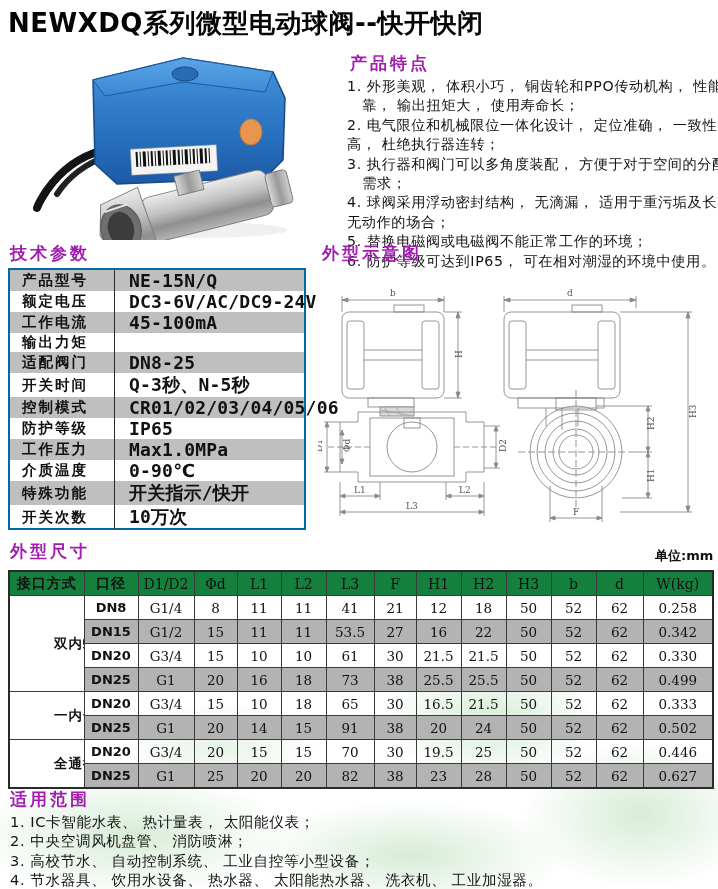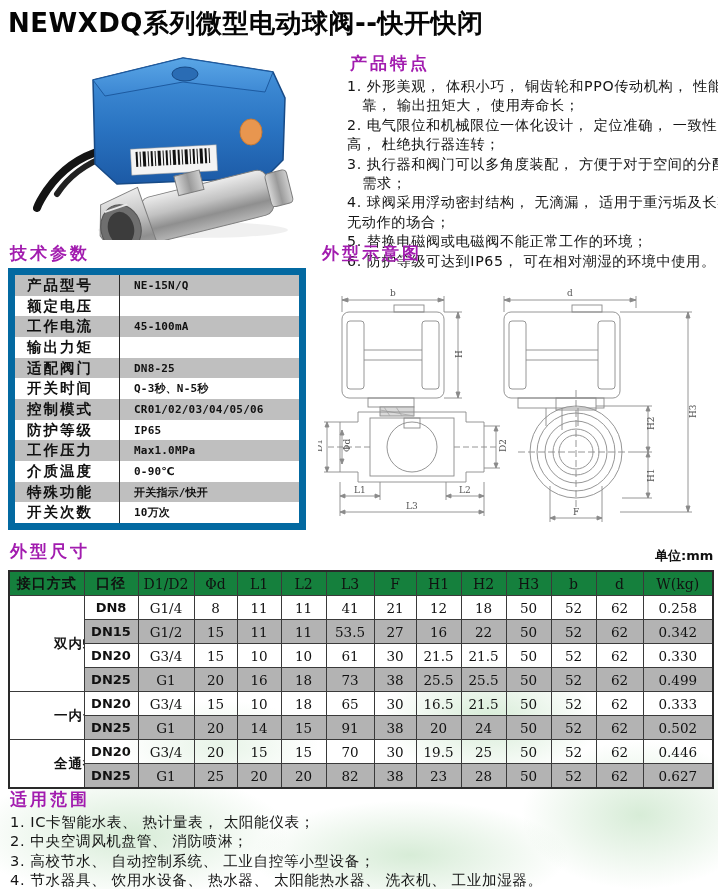--- a/index.html
+++ b/index.html
@@ -9,27 +9,27 @@
   .wm{position:absolute;pointer-events:none;border-radius:50%;
       background:radial-gradient(ellipse at center,rgba(150,205,150,0.38) 0%,rgba(150,205,150,0) 70%);}
   .title{position:absolute;left:8px;top:6px;font-size:26px;font-weight:bold;color:#050505;
          letter-spacing:0.5px;white-space:nowrap;}
   .sec-head{position:absolute;font-size:17px;font-weight:bold;color:#a21caf;letter-spacing:3px;white-space:nowrap;}
   .unit{position:absolute;left:655px;top:547px;font-size:13px;color:#111;font-weight:bold;}
   .lines{position:absolute;font-size:14.2px;line-height:19.4px;white-space:pre;color:#141414;
          letter-spacing:0.6px;font-weight:500;}
   
   #tech-table{position:absolute;left:8px;top:268px;width:298px;height:262px;
-              border:7px solid #0369a1;box-sizing:border-box;display:flex;flex-direction:column;}
+              border:2px solid #0369a1;box-sizing:border-box;display:flex;flex-direction:column;}
   .t-row{flex:1;display:flex;align-items:center;}
   .t-row.gray{background:#bfbfbf;}
   .t-label{width:104px;padding-left:12px;font-size:14.5px;font-weight:bold;letter-spacing:2px;
            box-sizing:border-box;flex-shrink:0;}
   .t-sep{width:1px;align-self:stretch;background:#2a2a2a;flex-shrink:0;}
-  .t-value{padding-left:14px;font-size:11px;font-family:"DejaVu Sans Mono","DejaVu Sans",monospace;
+  .t-value{padding-left:14px;font-size:18px;font-family:"DejaVu Sans Mono","DejaVu Sans",monospace;
            font-weight:bold;letter-spacing:0.2px;white-space:nowrap;}
   
   #dim-table{position:absolute;left:8px;top:570px;width:704px;border-collapse:collapse;
              table-layout:fixed;font-size:13.5px;}
   #dim-table td,#dim-table th{border:1px solid #3a3a3a;text-align:center;padding:0;height:23px;
              overflow:hidden;white-space:nowrap;}
   #dim-table{border:2px solid #2a2a2a;}
   #dim-table th{font-family:"DejaVu Serif",serif;font-weight:normal;font-size:14px;background:#15803d;}
   #dim-table th.cn{font-family:"DejaVu Sans",sans-serif;font-weight:bold;letter-spacing:1px;}
   #dim-table td.num{font-family:"DejaVu Serif",serif;}
@@ -130,20 +130,21 @@
   <div class="sec-head" style="left:10px;top:242px;">技术参数</div>
   <div id="tech-table">
       <div class="t-row gray">
         <div class="t-label">产品型号</div>
         <div class="t-sep"></div>
         <div class="t-value">NE-15N/Q</div>
       </div>
       <div class="t-row">
         <div class="t-label">额定电压</div>
         <div class="t-sep"></div>
+        <div class="t-value">DC3-6V/AC/DC9-24V</div>
       </div>
       <div class="t-row gray">
         <div class="t-label">工作电流</div>
         <div class="t-sep"></div>
         <div class="t-value">45-100mA</div>
       </div>
       <div class="t-row">
         <div class="t-label">输出力矩</div>
         <div class="t-sep"></div>
       </div>

